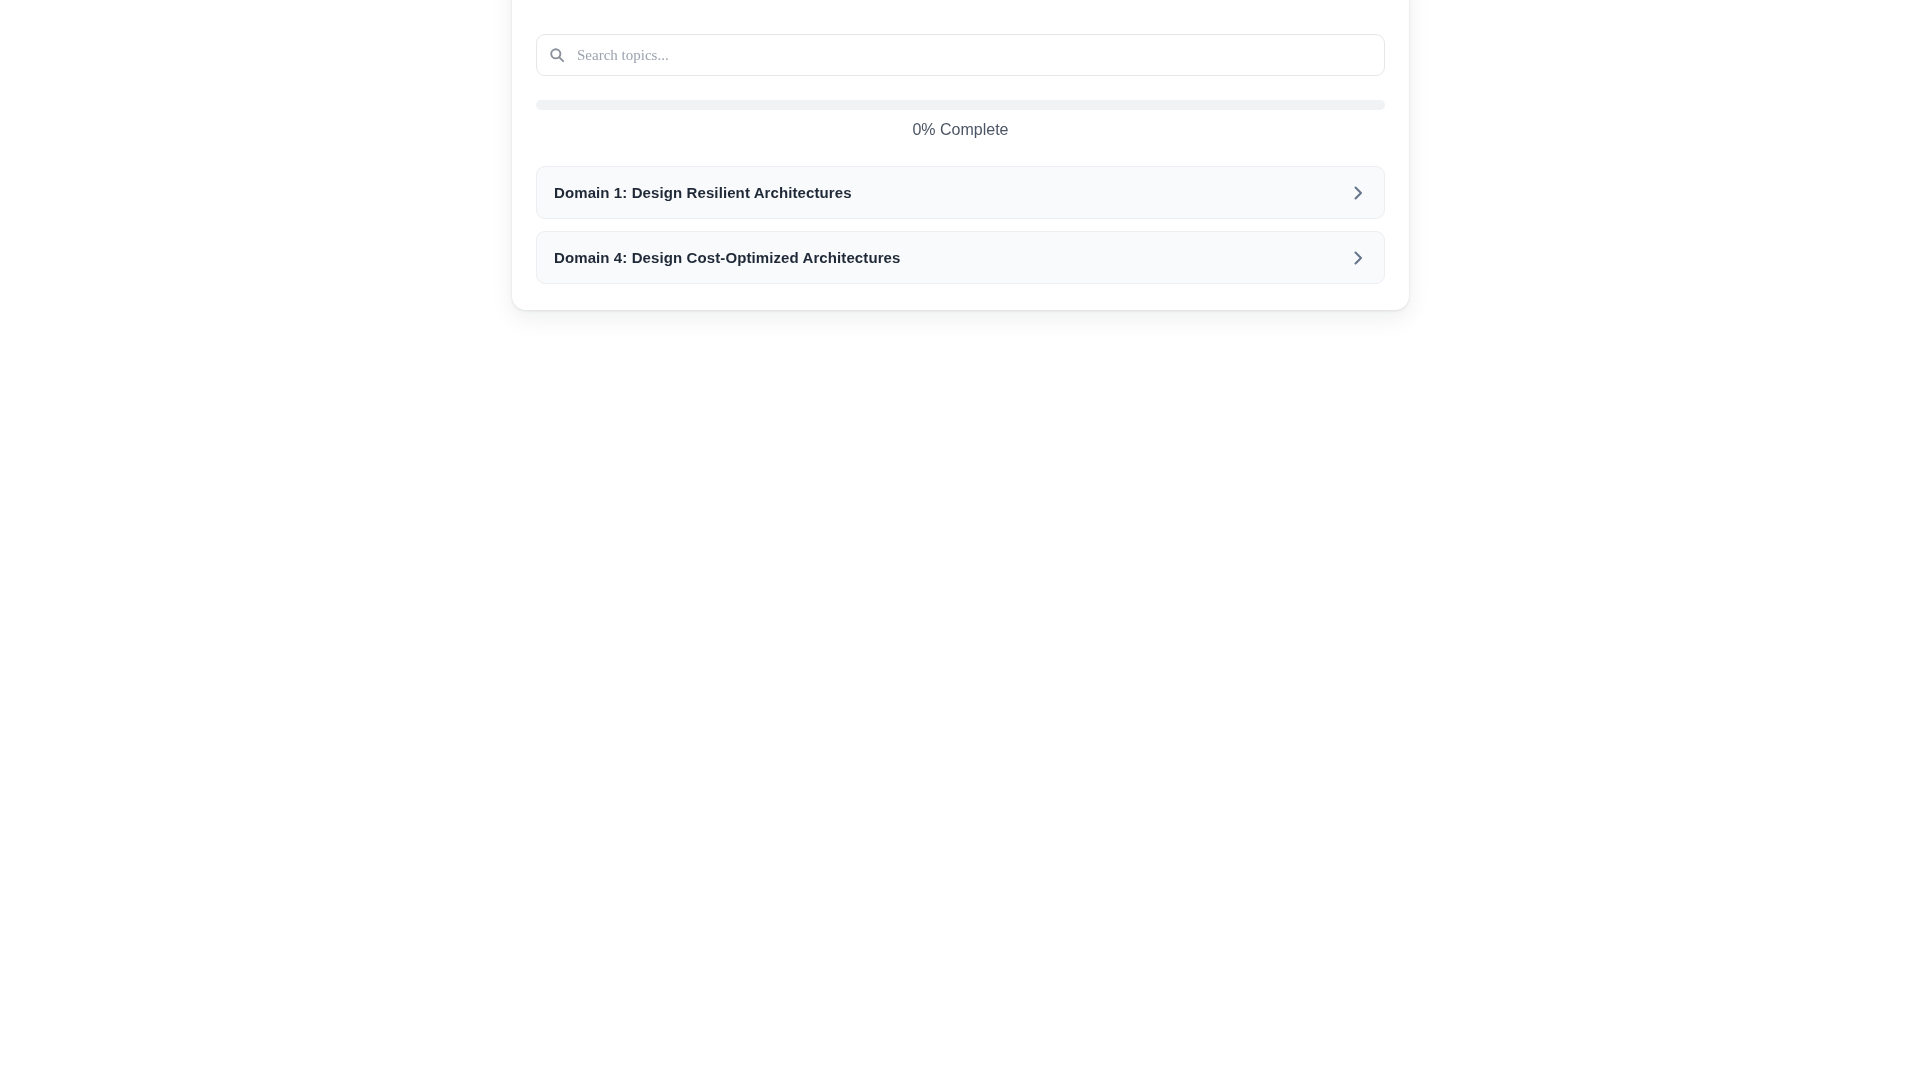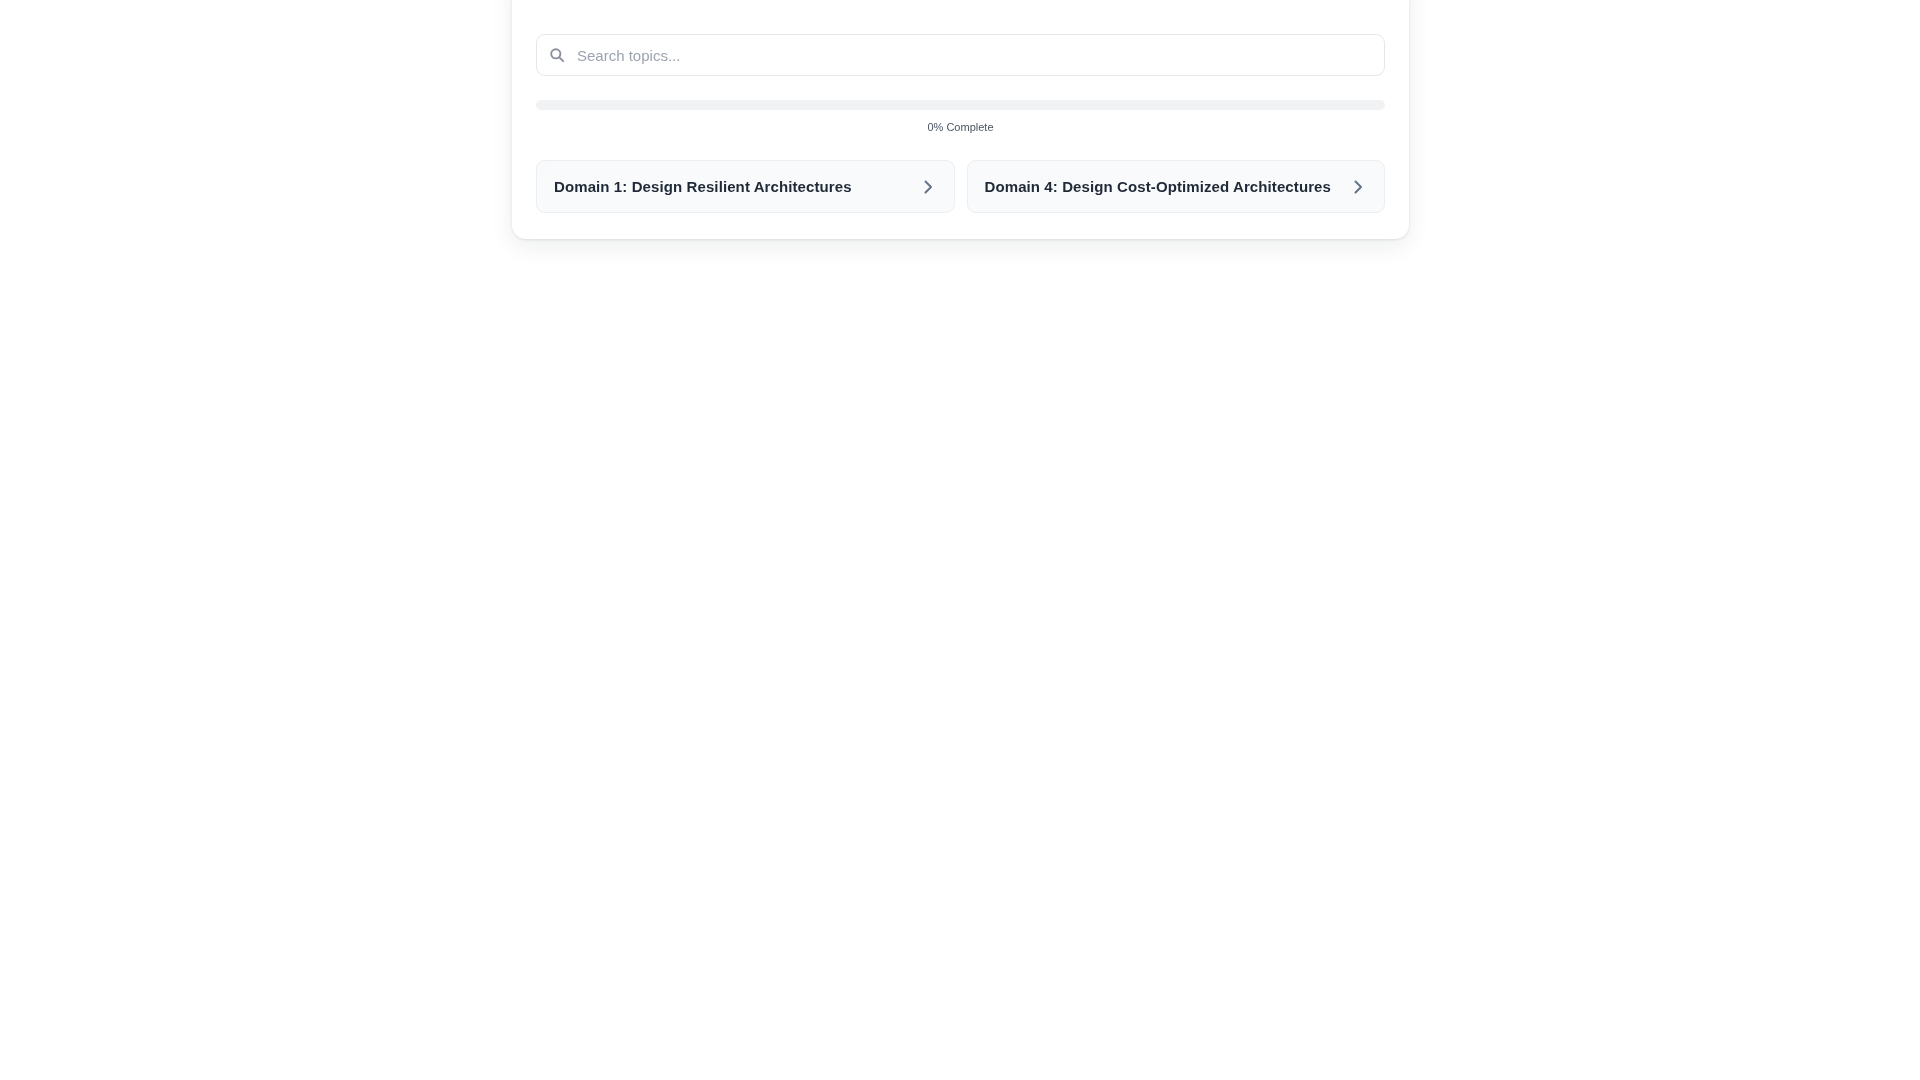--- a/index.html
+++ b/index.html
@@ -40,21 +40,21 @@
     margin-top: 34px;
   }
 
   .search-input {
     width: 100%;
     height: 42px;
     border: 1px solid #e5e7eb;
     border-radius: 9px;
     background: #ffffff;
     padding: 0 14px 0 40px;
-    font-family: Liberation Sans, sans-serif;
+    font-family: Liberation Serif, serif;
     font-size: 15px;
     color: #374151;
     outline: none;
   }
   .search-input::placeholder {
     color: #9ca3af;
     opacity: 1;
   }
 
   .search-icon {
@@ -84,30 +84,30 @@
     height: 100%;
     width: 0%;
     background: #2563eb;
     border-radius: 999px;
   }
 
   .progress-label {
     width: 849px;
     text-align: center;
     margin-top: 11px;
-    font-size: 11px;
+    font-size: 16px;
     color: #4b5563;
     font-family: "Liberation Sans", sans-serif;
   }
 
   
   .domain-list {
     margin-top: 27px;
     display: flex;
-    flex-direction: row;
+    flex-direction: column;
     gap: 12px;
   }
 
   .domain-row {
     width: 849px;
     height: 53px;
     background: #f9fafb;
     border: 1px solid #eceef1;
     border-radius: 9px;
     display: flex;

